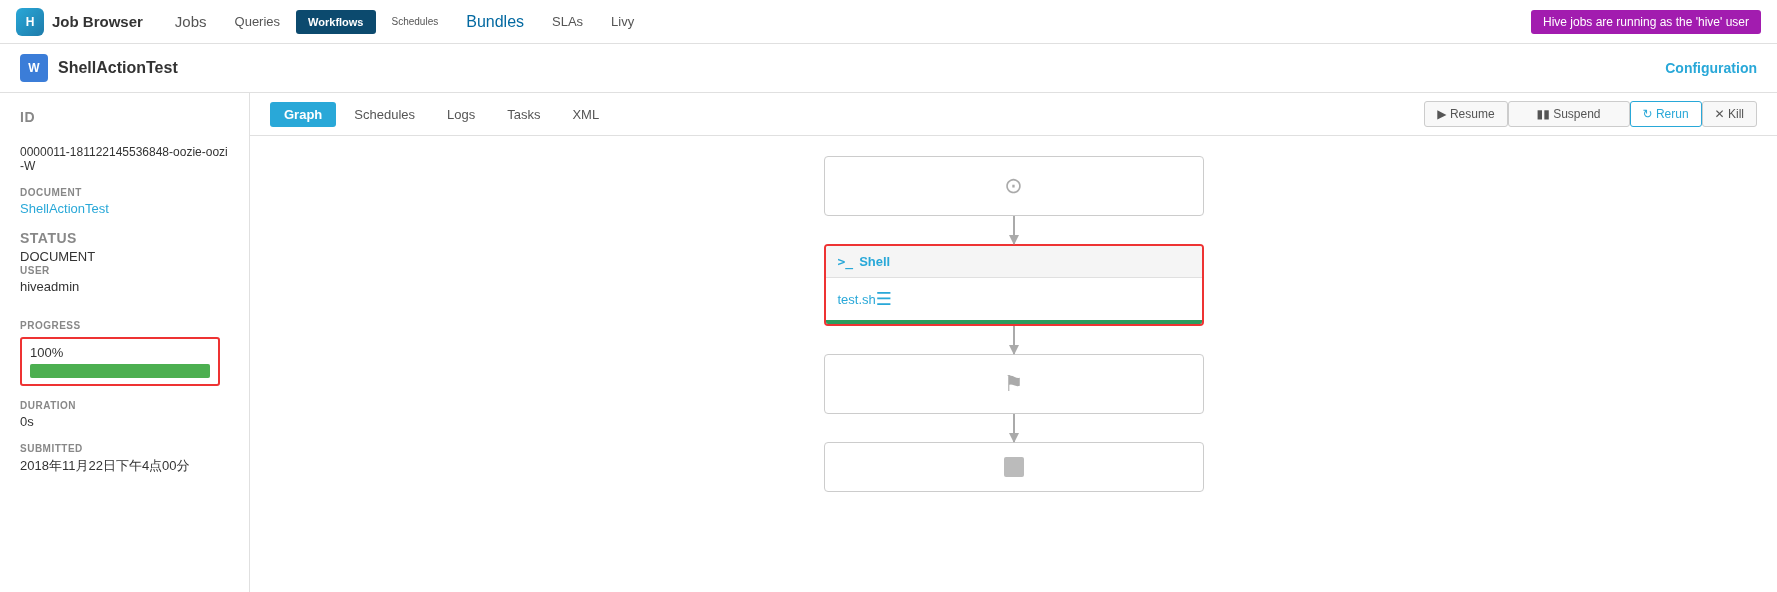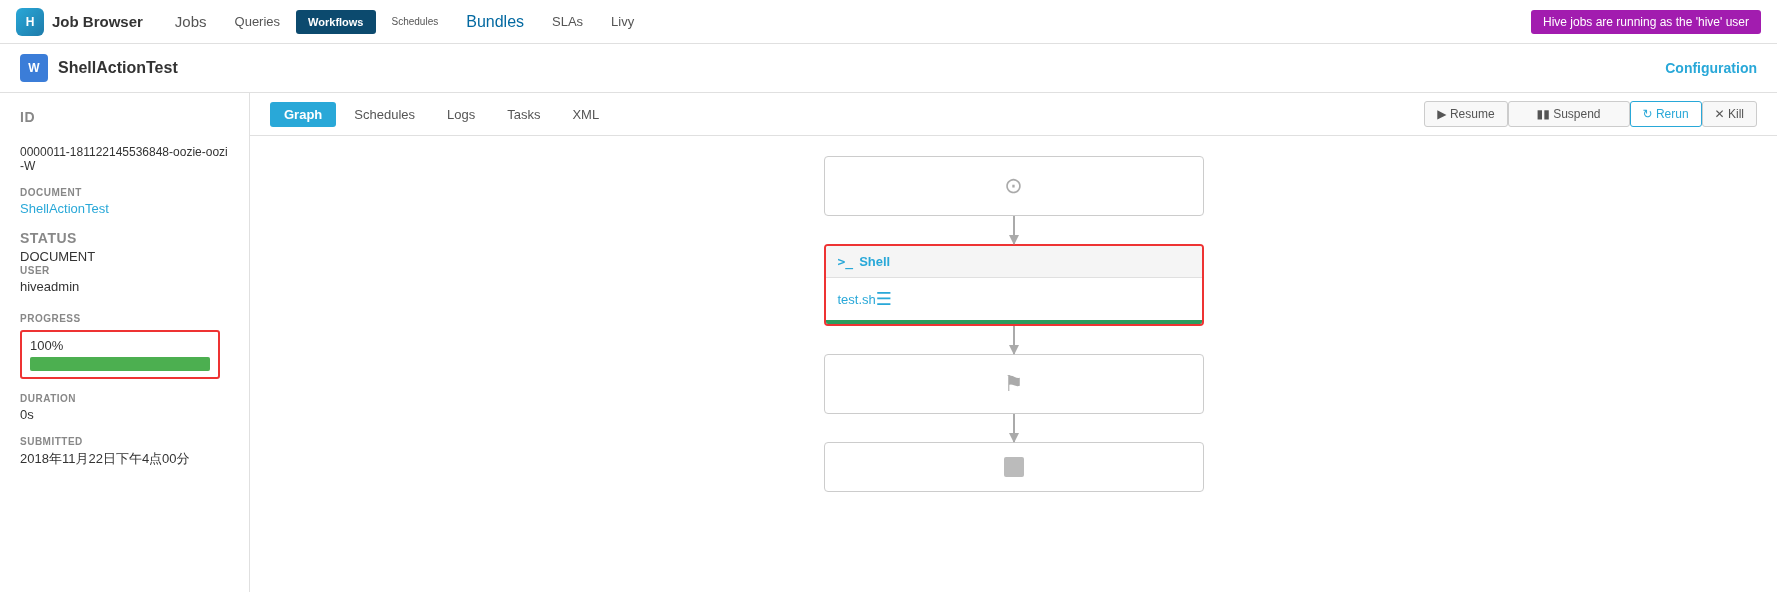--- a/index.html
+++ b/index.html
@@ -43,21 +43,21 @@
 
     <div style="font-size:10px;color:#888;font-weight:bold;text-transform:uppercase;letter-spacing:0.5px;margin-top:14px;margin-bottom:3px;">DOCUMENT</div>
     <div style="font-size:13px;color:#29a8d8;cursor:pointer;">ShellActionTest</div>
 
     <div style="font-size:14px;color:#888;font-weight:bold;text-transform:uppercase;letter-spacing:0.5px;margin-top:14px;margin-bottom:3px;">STATUS</div>
     <div style="font-size:13px;color:#333;">DOCUMENT</div>
 
     <div style="font-size:10px;color:#888;font-weight:bold;text-transform:uppercase;letter-spacing:0.5px;margin-top:1px;margin-bottom:3px;">USER</div>
     <div style="font-size:13px;color:#333;">hiveadmin</div>
 
-    <div style="font-size:10px;color:#888;font-weight:bold;text-transform:uppercase;letter-spacing:0.5px;margin-top:19px;margin-bottom:6px;">PROGRESS</div>
+    <div style="font-size:10px;color:#888;font-weight:bold;text-transform:uppercase;letter-spacing:0.5px;margin-top:26px;margin-bottom:6px;">PROGRESS</div>
     <div style="border:2px solid #e33;border-radius:3px;padding:6px 8px;display:inline-block;">
       <div style="font-size:13px;color:#333;margin-bottom:4px;">100%</div>
       <div style="width:180px;height:14px;background:#e0e0e0;border-radius:2px;">
         <div style="height:100%;background:#4caf50;border-radius:2px;width:100%;"></div>
       </div>
     </div>
 
     <div style="font-size:10px;color:#888;font-weight:bold;text-transform:uppercase;letter-spacing:0.5px;margin-top:14px;margin-bottom:3px;">DURATION</div>
     <div style="font-size:13px;color:#333;">0s</div>
 

